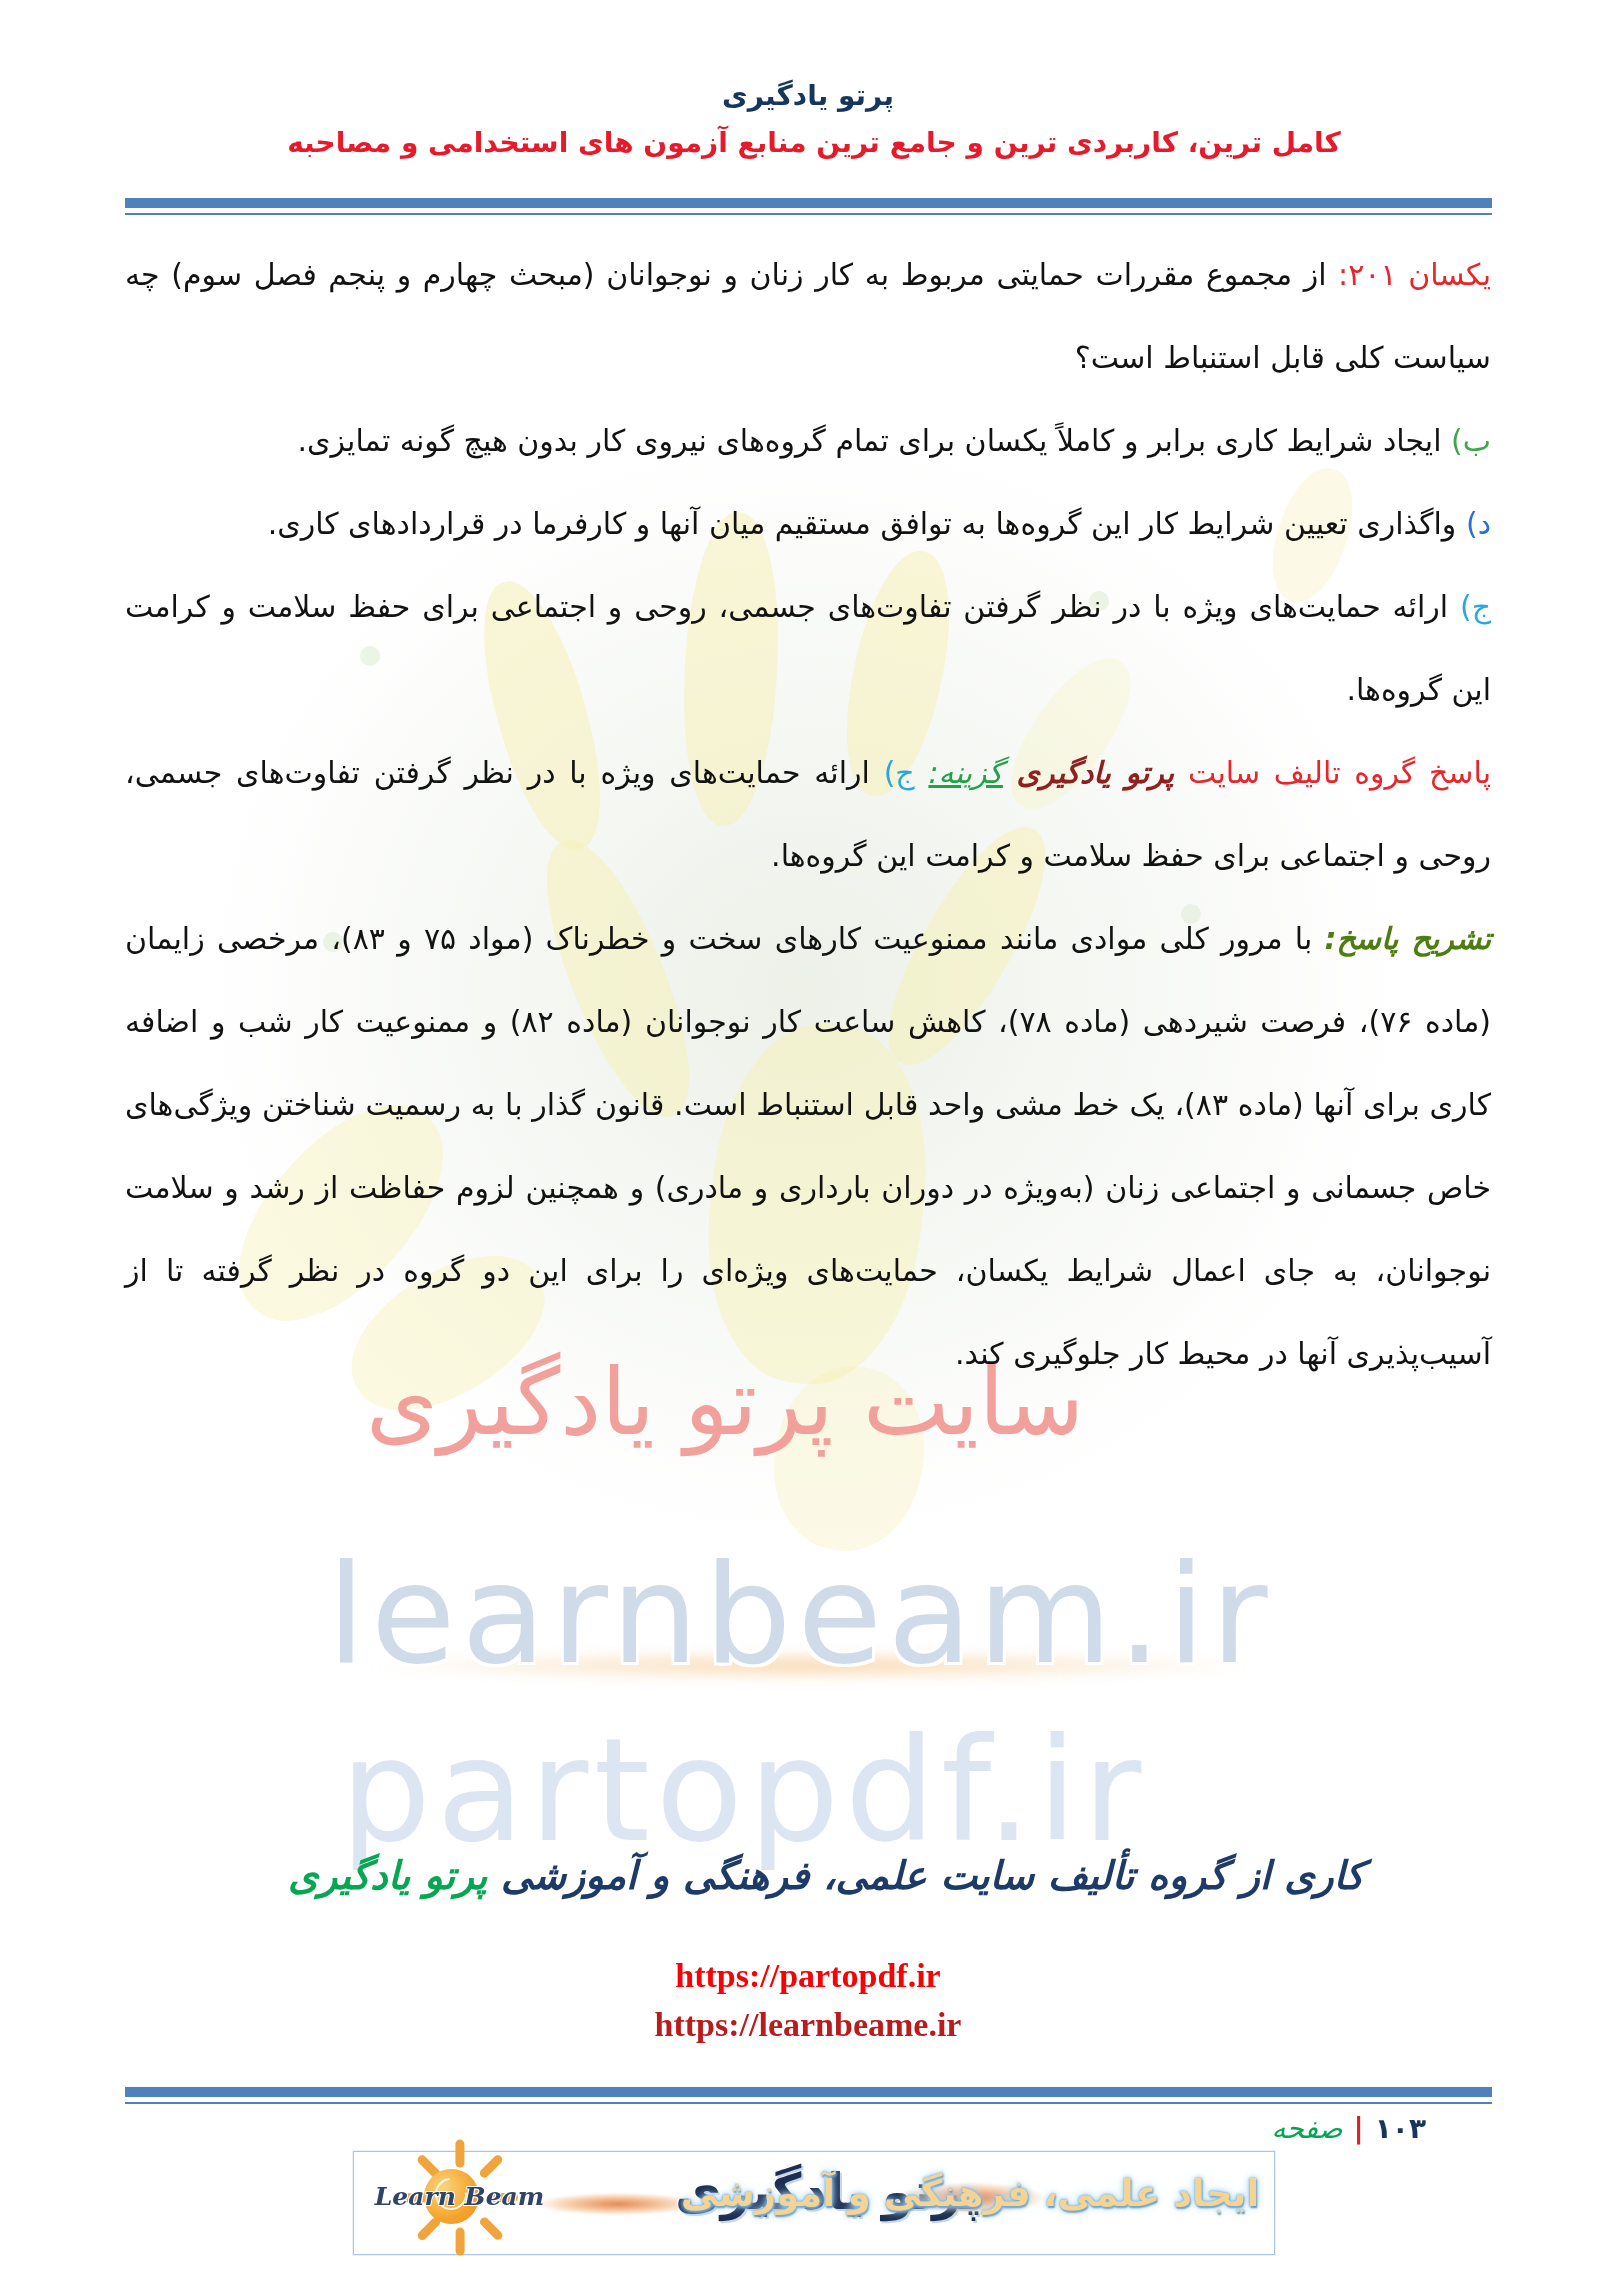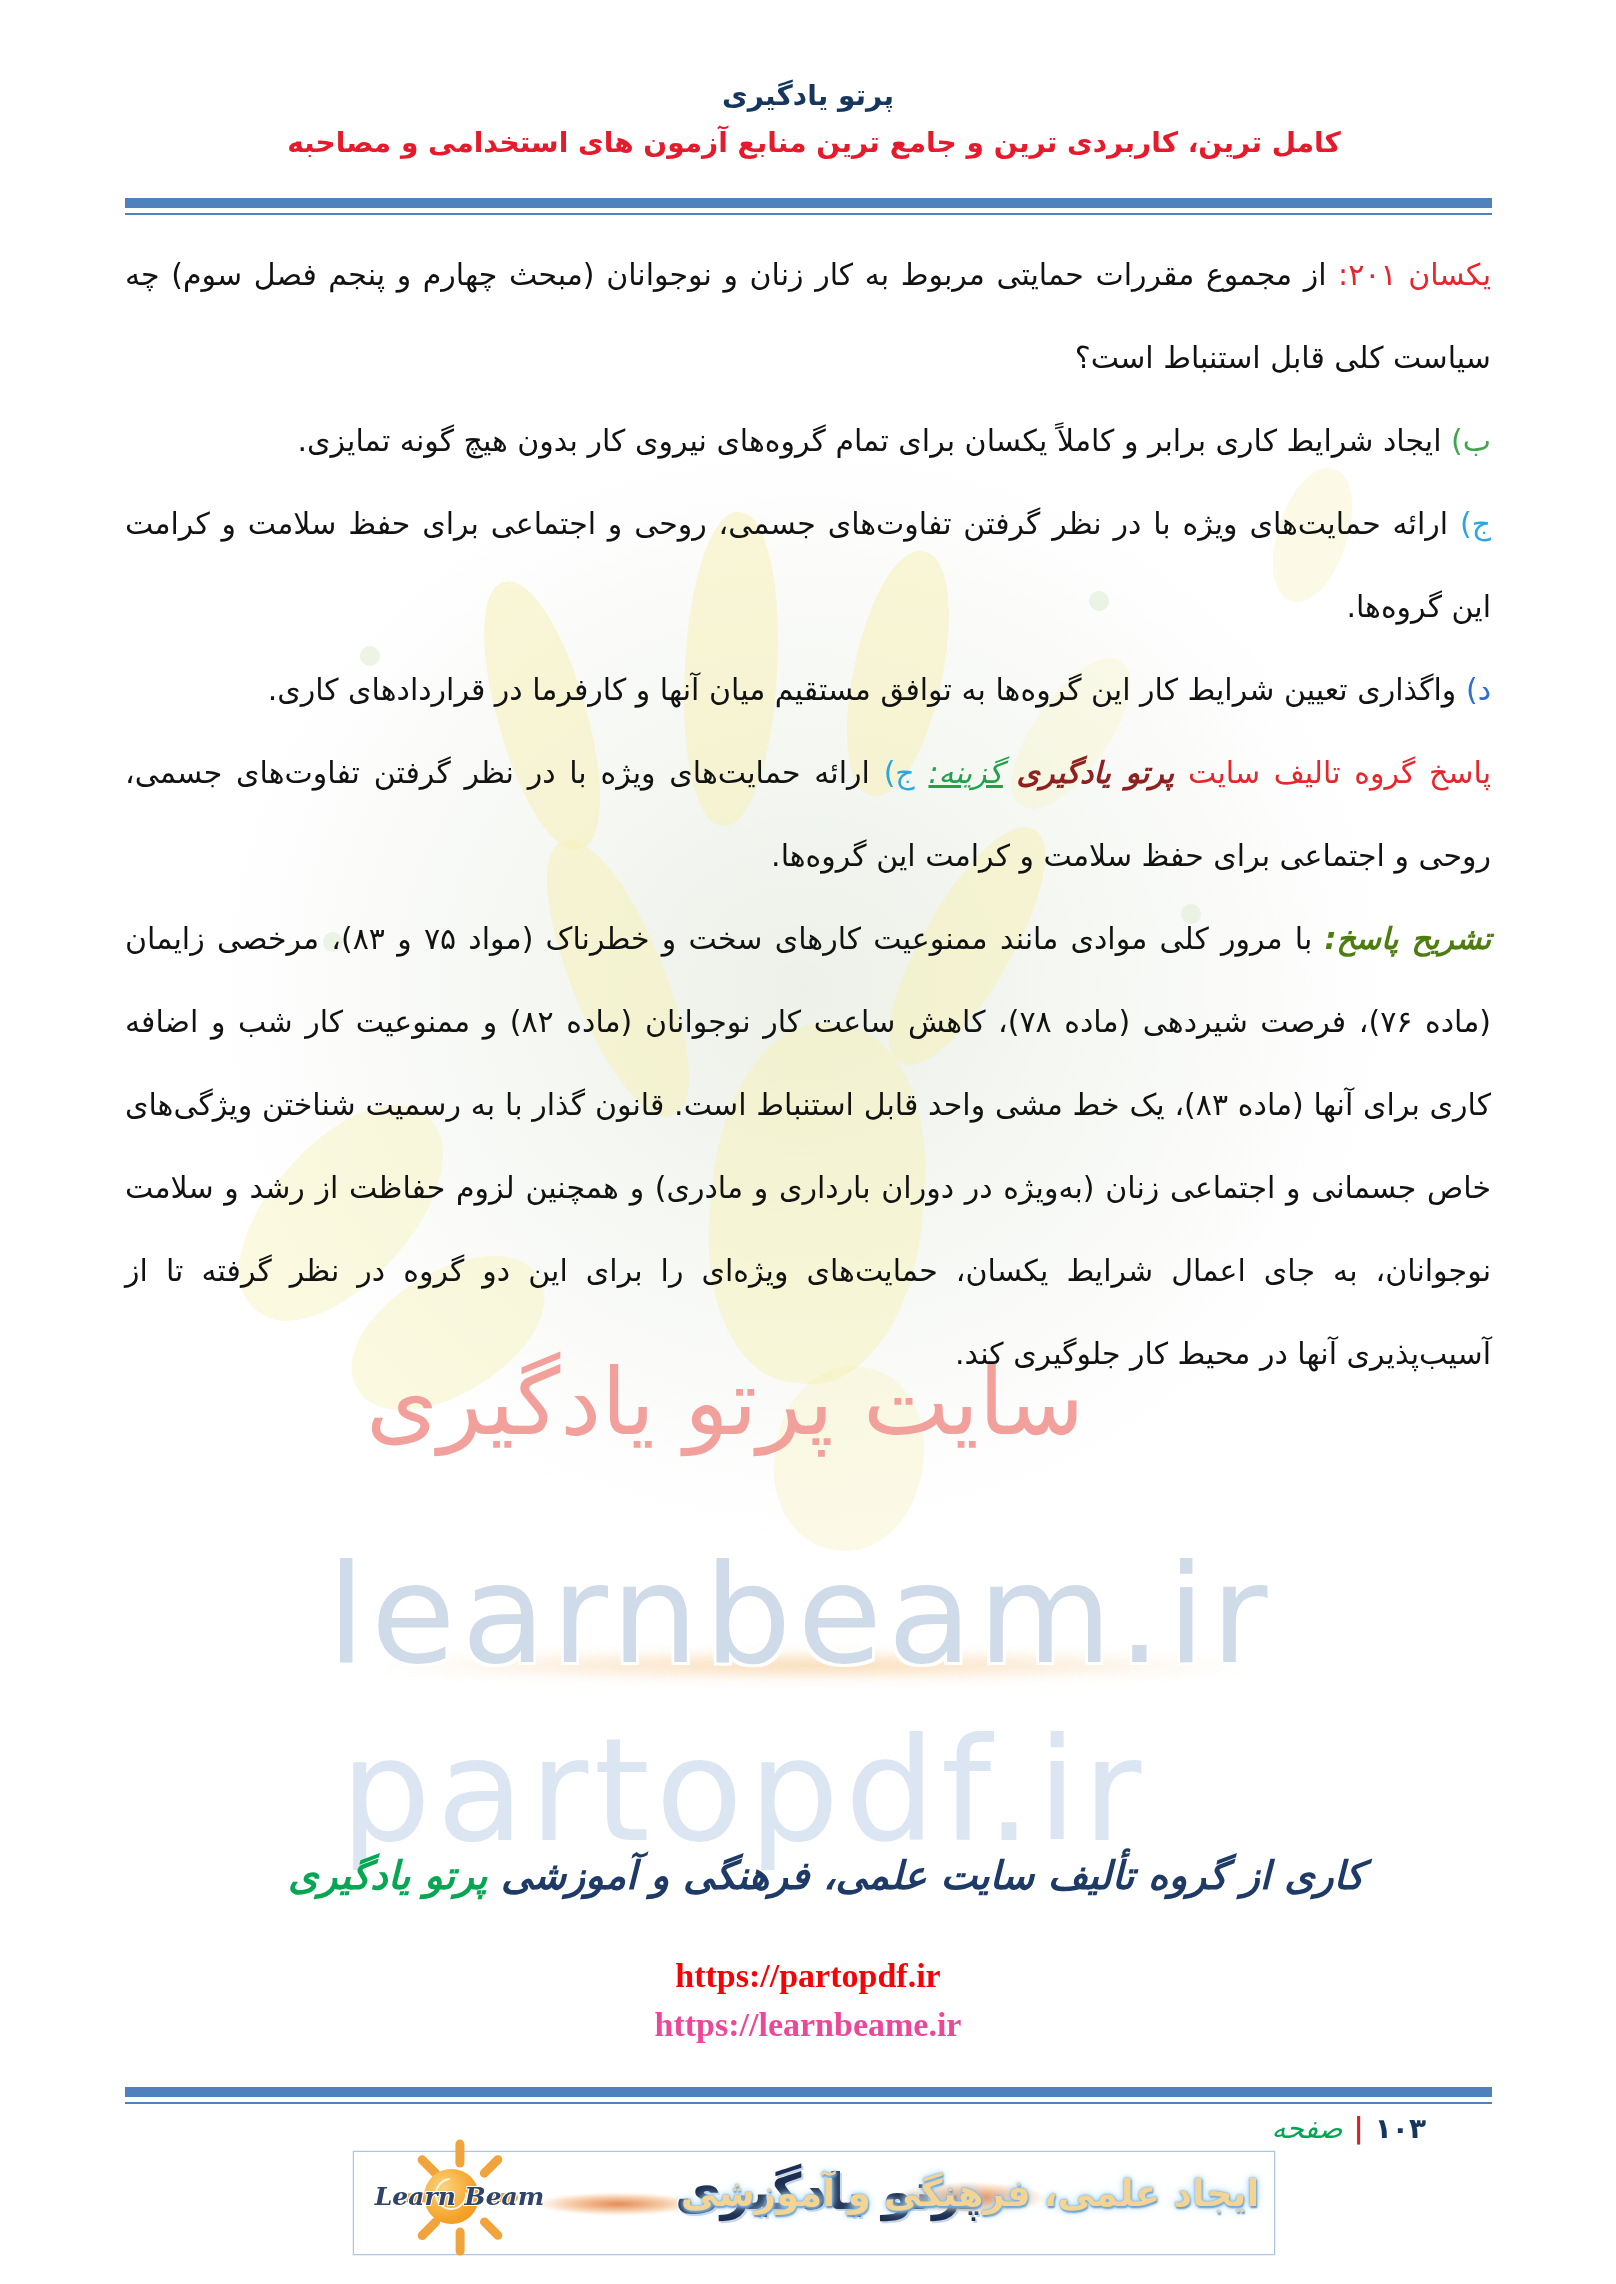--- a/index.html
+++ b/index.html
@@ -51,21 +51,21 @@
   .ans-letter{color:#2aa7e0;}
   .exp-label{color:#4d7c0f;font-style:italic;font-weight:bold;}
 
   
   .credit{position:absolute;top:1853px;left:0;right:0;text-align:center;z-index:2;direction:rtl;
           font-size:39px;font-style:italic;font-weight:bold;color:#1e3a66;padding-left:36px;}
   .credit .brand{color:#07a653;}
   .site-link{position:absolute;left:0;right:0;text-align:center;z-index:2;
              font-family:"Liberation Serif",serif;font-weight:bold;font-size:34px;}
   .link-red{top:1957px;color:#f60307;}
-  .link-blue{top:2006px;color:#ec4899;}
+  .link-blue{top:2006px;color:#b91c1c;}
 
   
   .page-num{position:absolute;top:2112px;right:190px;direction:rtl;font-size:28px;z-index:2;}
   .page-num .num{color:#17365d;font-weight:bold;}
   .page-num .bar{color:#e02020;font-weight:bold;margin:0 11px;}
   .page-num .word{color:#00a651;font-style:italic;}
 
   
   .banner{position:absolute;left:353px;top:2151px;width:920px;height:102px;background:#ffffff;
           border:1.8px solid #aac7e2;box-shadow:0 0 0 0.9px #e8f0f8;z-index:2;}
@@ -136,26 +136,26 @@
   <div class="content">
     <p>
       <span class="q-label">یکسان ۲۰۱:</span>
       <span>از مجموع مقررات حمایتی مربوط به کار زنان و نوجوانان (مبحث چهارم و پنجم فصل سوم) چه سیاست کلی قابل استنباط است؟</span>
     </p>
     <p>
       <span class="letter-b">ب)</span>
       <span>ایجاد شرایط کاری برابر و کاملاً یکسان برای تمام گروه‌های نیروی کار بدون هیچ گونه تمایزی.</span>
     </p>
     <p>
+      <span class="letter-d">د)</span>
+      <span>واگذاری تعیین شرایط کار این گروه‌ها به توافق مستقیم میان آنها و کارفرما در قراردادهای کاری.</span>
+    </p>
+    <p>
       <span class="letter-c">ج)</span>
       <span>ارائه حمایت‌های ویژه با در نظر گرفتن تفاوت‌های جسمی، روحی و اجتماعی برای حفظ سلامت و کرامت این گروه‌ها.</span>
-    </p>
-    <p>
-      <span class="letter-d">د)</span>
-      <span>واگذاری تعیین شرایط کار این گروه‌ها به توافق مستقیم میان آنها و کارفرما در قراردادهای کاری.</span>
     </p>
     <p>
       <span class="ans-prefix">پاسخ گروه تالیف سایت</span>
       <span class="ans-brand">پرتو یادگیری</span>
       <span class="ans-choice">گزینه:</span>
       <span class="ans-letter">ج)</span>
       <span>ارائه حمایت‌های ویژه با در نظر گرفتن تفاوت‌های جسمی، روحی و اجتماعی برای حفظ سلامت و کرامت این گروه‌ها.</span>
     </p>
     <p>
       <span class="exp-label">تشریح پاسخ:</span>

